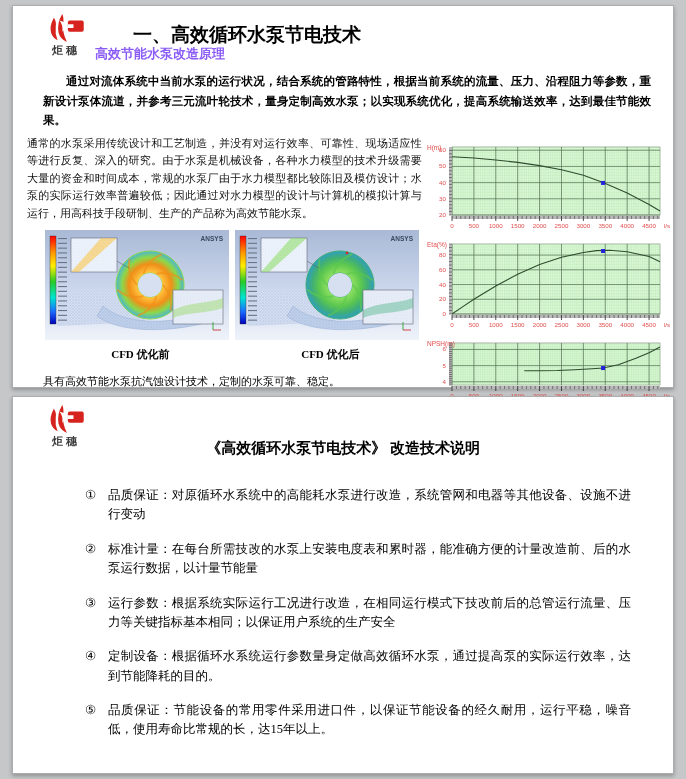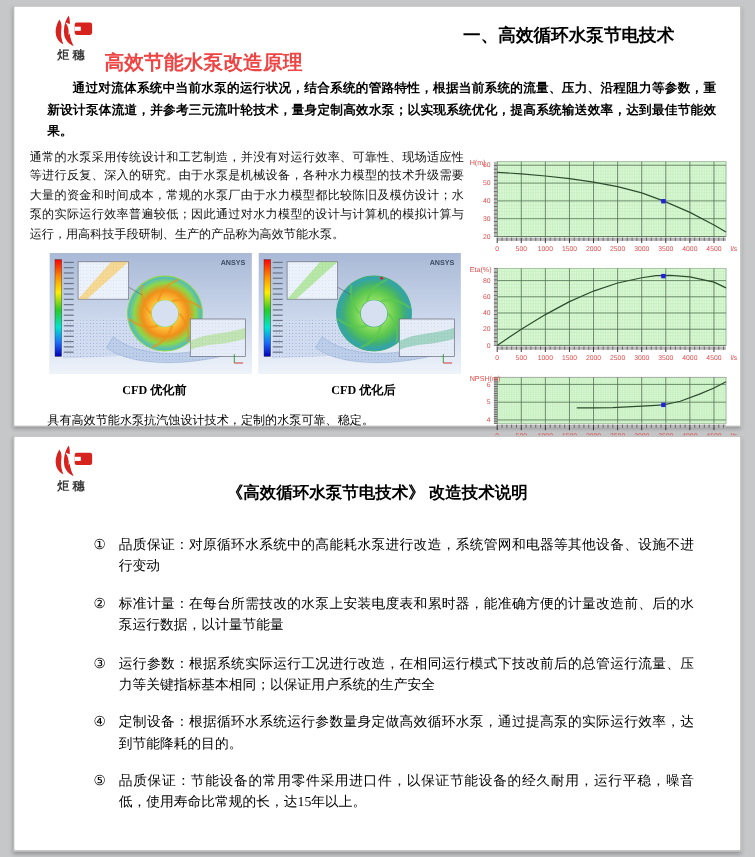--- a/index.html
+++ b/index.html
@@ -22,25 +22,25 @@
   #page2{height:378px;margin-top:8px;}
 
   
   .logo{position:absolute;left:21px;top:8px;width:64px;text-align:center;}
   .logo svg{display:block;margin:0 auto;}
   .logo-text{font-size:11px;font-weight:bold;color:#3a3a3a;letter-spacing:3px;margin-top:1px;}
 
   
   .p1-title{
     position:absolute;left:120px;right:60px;top:16px;
-    text-align:right;font-size:16px;font-weight:bold;color:#000;
+    text-align:left;font-size:19px;font-weight:bold;color:#000;
   }
   .p1-subtitle{
     position:absolute;left:82px;top:39px;
-    color:#ef4444;font-weight:bold;font-size:18px;text-align:right;
+    color:#8b5cf6;font-weight:bold;font-size:13px;text-align:right;
   }
   .p1-intro{
     padding:66px 22px 0 30px;
     font-size:11.5px;font-weight:bold;line-height:1.7;
     text-indent:2em;text-align:justify;color:#000;
   }
   .p1-main{display:flex;margin-top:4px;}
   .p1-left{width:414px;padding-left:14px;box-sizing:border-box;}
   .p1-right{width:248px;padding-top:4px;}
   .p1-body{

